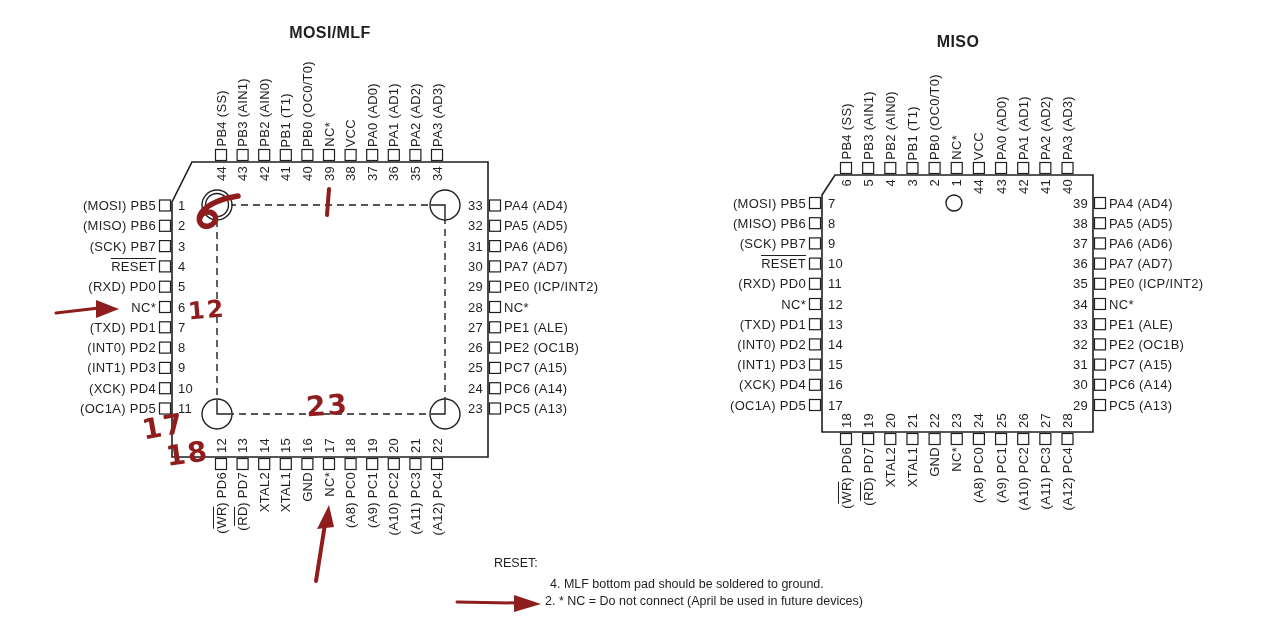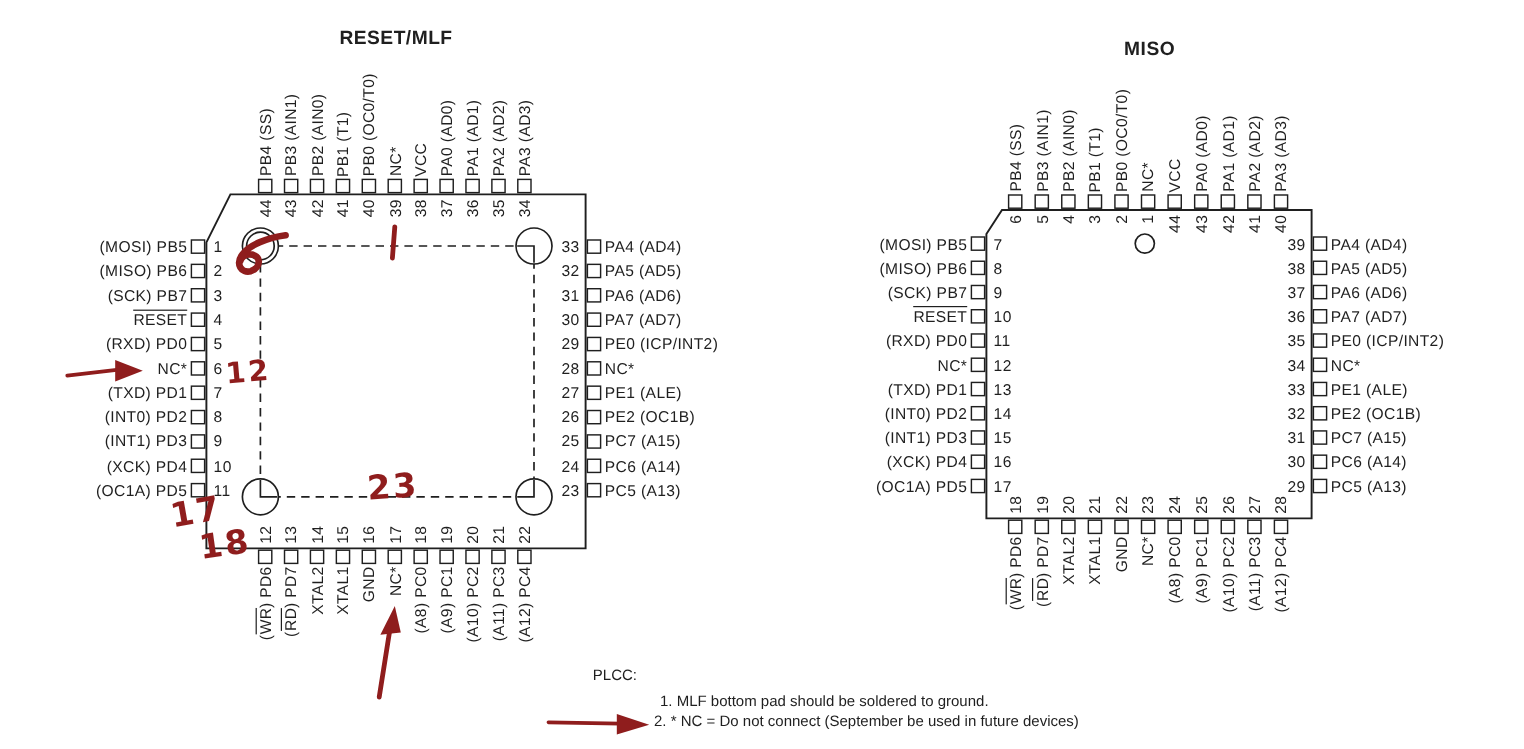--- a/index.html
+++ b/index.html
@@ -125,21 +125,21 @@
       <path d="M 238 196 C 223 198, 208 204, 202 212 C 196 220, 201 228, 209 226 C 218 223, 218 212, 208 212 C 204 212, 201 215, 200 218" fill="none" stroke="#8f1d1d" stroke-width="5.5" stroke-linecap="round"></path>
       <path d="M 329 189 L 327 215" fill="none" stroke="#8f1d1d" stroke-width="4" stroke-linecap="round"></path>
       <path d="M 56 313 L 99 308" stroke="#8f1d1d" stroke-width="3" stroke-linecap="round"></path>
       <polygon points="96,300 119,309 96,318" fill="#8f1d1d"></polygon>
       <path d="M 316 581 L 325 524" stroke="#8f1d1d" stroke-width="4" stroke-linecap="round"></path>
       <polygon points="317,529 329,505 334,527" fill="#8f1d1d"></polygon>
       <path d="M 457 602 L 517 603" stroke="#8f1d1d" stroke-width="3" stroke-linecap="round"></path>
       <polygon points="514,595 541,604 514,612" fill="#8f1d1d"></polygon>
     </svg>
 
-  <div class="pkg-title" style="left:260px;top:24px;">RESET/MLF</div>
+  <div class="pkg-title" style="left:260px;top:24px;">MOSI/MLF</div>
   <div class="pkg-title" style="left:888px;top:33px;">MISO</div>
 
   <div id="labels">
       <div class="vtext" style="left: 213.5px; top: 166px;">44</div>
       <div class="vtext" style="left: 213.5px; bottom: 477px;">PB4 (SS)</div>
       <div class="vtext" style="left: 235.1px; top: 166px;">43</div>
       <div class="vtext" style="left: 235.1px; bottom: 477px;">PB3 (AIN1)</div>
       <div class="vtext" style="left: 256.7px; top: 166px;">42</div>
       <div class="vtext" style="left: 256.7px; bottom: 477px;">PB2 (AIN0)</div>
       <div class="vtext" style="left: 278.3px; top: 166px;">41</div>
@@ -308,23 +308,23 @@
       <div class="htext" style="left: 1109px; top: 336.9px;">PE2 (OC1B)</div>
       <div class="htext alignR" style="left: 1054px; top: 357.1px; width: 34px;">31</div>
       <div class="htext" style="left: 1109px; top: 357.1px;">PC7 (A15)</div>
       <div class="htext alignR" style="left: 1054px; top: 377.3px; width: 34px;">30</div>
       <div class="htext" style="left: 1109px; top: 377.3px;">PC6 (A14)</div>
       <div class="htext alignR" style="left: 1054px; top: 397.5px; width: 34px;">29</div>
       <div class="htext" style="left: 1109px; top: 397.5px;">PC5 (A13)</div>
     </div>
 
   <div>
-    <div class="note" style="left:494px;top:556px;">PLCC:</div>
-    <div class="note" style="left:550px;top:577px;">1. MLF bottom pad should be soldered to ground.</div>
-    <div class="note" style="left:545px;top:594px;">2. * NC = Do not connect (September be used in future devices)</div>
+    <div class="note" style="left:494px;top:556px;">RESET:</div>
+    <div class="note" style="left:550px;top:577px;">4. MLF bottom pad should be soldered to ground.</div>
+    <div class="note" style="left:545px;top:594px;">2. * NC = Do not connect (April be used in future devices)</div>
   </div>
 
   <div id="handmarks">
       <div class="hand" style="left: 188px; top: 298px; font-size: 24px; transform: rotate(-5deg); letter-spacing: 2px;">12</div>
       <div class="hand" style="left: 306px; top: 392px; font-size: 28px; transform: rotate(-4deg); letter-spacing: 2px;">23</div>
       <div class="hand" style="left: 142px; top: 413px; font-size: 28px; transform: rotate(-10deg); letter-spacing: 2px;">17</div>
       <div class="hand" style="left: 166px; top: 440px; font-size: 28px; transform: rotate(-8deg); letter-spacing: 2px;">18</div>
     </div>
 </div>
 

